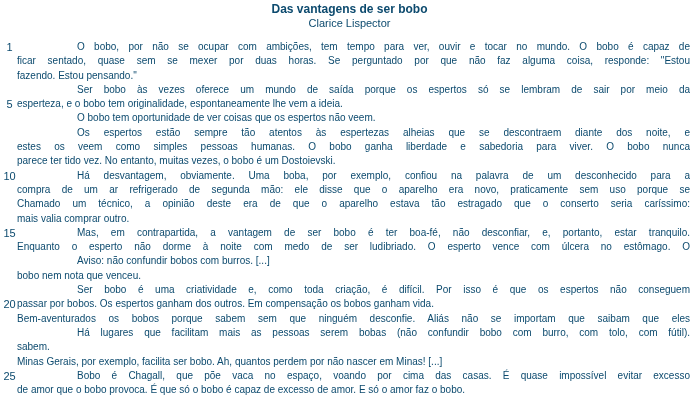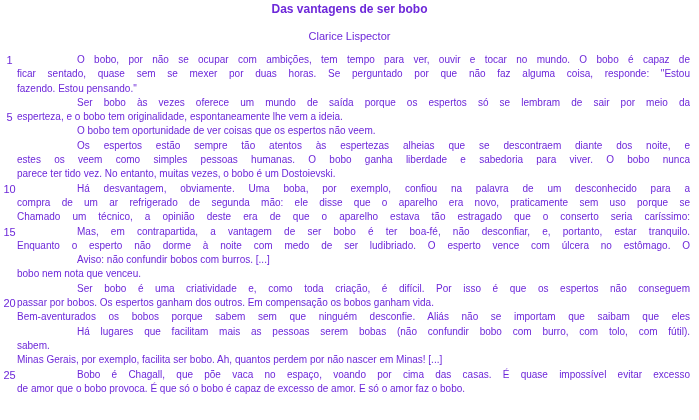--- a/index.html
+++ b/index.html
@@ -1,37 +1,37 @@
 <!DOCTYPE html>
 <html><head>
 <meta charset="utf-8">
 <style>
   * { margin: 0; padding: 0; box-sizing: border-box; }
   html, body { background: #ffffff; }
   .page {
     width: 699px;
     height: 420px;
     background: #ffffff;
-    color: #6d28d9;
+    color: #0c4a6e;
     font-family: "Liberation Sans", sans-serif;
     overflow: hidden;
     padding-top: 3px;
     position: relative;
   }
   .title {
     text-align: center;
     font-weight: bold;
     font-size: 12px;
     line-height: 13px;
   }
   .author {
     text-align: center;
     font-size: 11px;
     line-height: 12px;
-    margin-top: 14px;
+    margin-top: 1px;
   }
   .body-text {
     margin-top: 11px;
     padding-left: 2px;
     padding-right: 9px;
   }
   .line { display: flex; overflow: hidden; }
   .num {
     flex: 0 0 15px;
     font-size: 11px;
@@ -111,20 +111,24 @@
     <span class="num"></span>
     <span class="txt just">compra de um ar refrigerado de segunda mão: ele disse que o aparelho era novo, praticamente sem uso porque se</span>
   </div>
 
 
   <div class="line">
     <span class="num"></span>
     <span class="txt just">Chamado um técnico, a opinião deste era de que o aparelho estava tão estragado que o conserto seria caríssimo:</span>
   </div>
 
+  <div class="line">
+    <span class="num"></span>
+    <span class="txt">mais valia comprar outro.</span>
+  </div>
 
   <div class="line">
     <span class="num">15</span>
     <span class="txt indent just">Mas, em contrapartida, a vantagem de ser bobo é ter boa-fé, não desconfiar, e, portanto, estar tranquilo.</span>
   </div>
 
   <div class="line">
     <span class="num"></span>
     <span class="txt just">Enquanto o esperto não dorme à noite com medo de ser ludibriado. O esperto vence com úlcera no estômago. O</span>
   </div>

